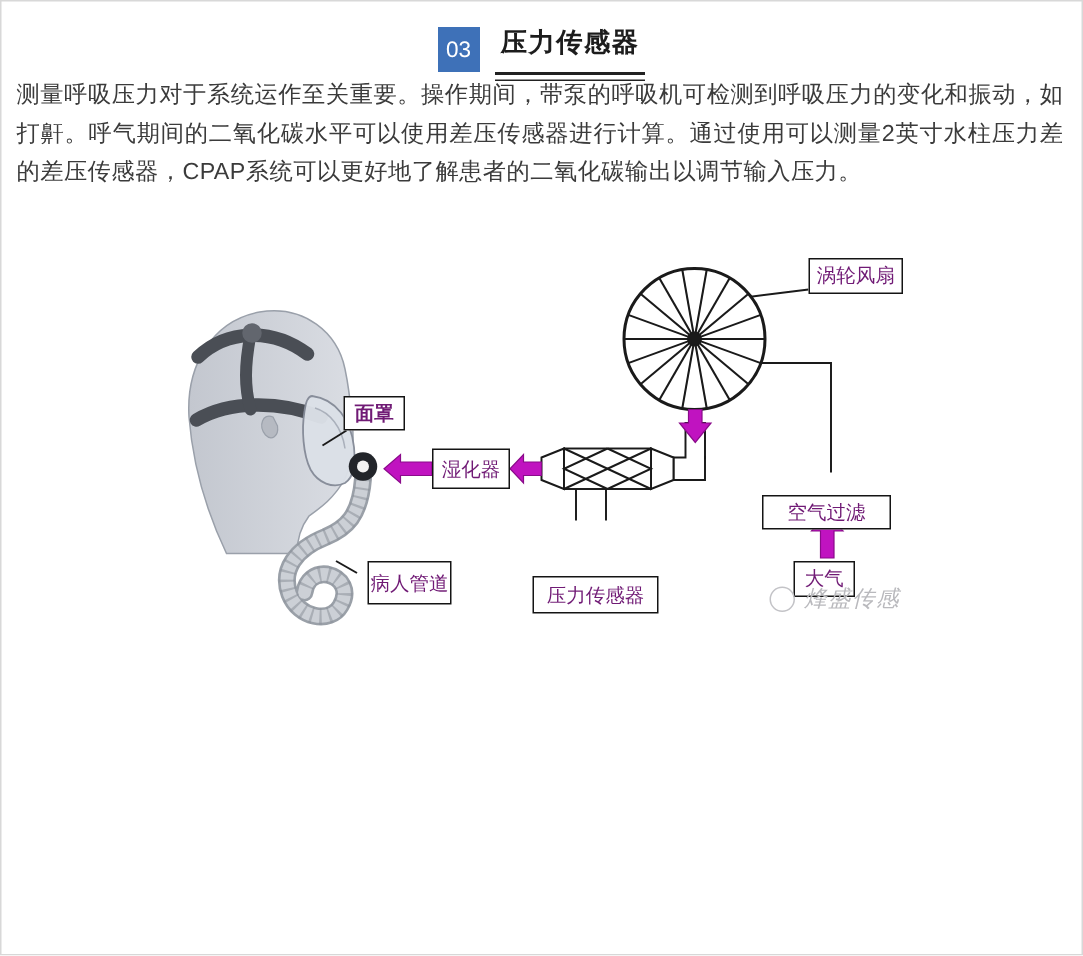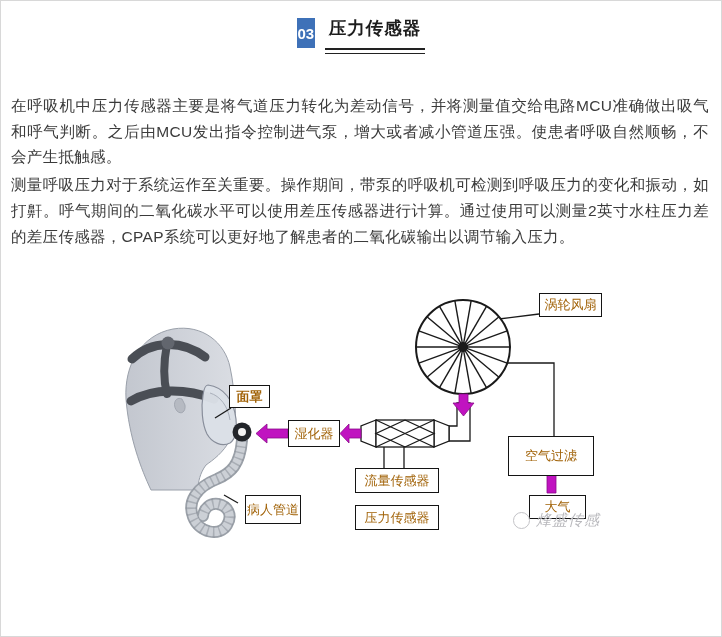--- a/index.html
+++ b/index.html
@@ -1,46 +1,45 @@
 <!DOCTYPE html>
 <html><head>
 <meta charset="utf-8">
 <style>
   html,body{margin:0;padding:0;background:#fff;}
   body{font-family:"Liberation Sans","DejaVu Sans",sans-serif;color:#3a3a3a;}
   .page{position:relative;width:722px;height:637px;box-sizing:border-box;border:1px solid #d8d8d8;background:#fff;overflow:hidden;}
 
   .header{display:flex;align-items:center;justify-content:center;margin-top:16px;height:32px;}
-  .num-badge{width:18px;height:30px;background:#3e71b8;color:#fff;font-weight:bold;font-size:15px;display:flex;align-items:center;justify-content:center;flex:0 0 auto;}
+  .num-badge{width:28px;height:30px;background:#3e71b8;color:#fff;font-weight:normal;font-size:15px;display:flex;align-items:center;justify-content:center;flex:0 0 auto;}
   .section-title{font-size:17.5px;font-weight:bold;color:#1c1c1c;margin-left:10px;padding:0 4px 8px 4px;border-bottom:2px solid #222;position:relative;letter-spacing:1px;}
   .section-title::after{content:"";position:absolute;left:0;right:0;bottom:-6px;height:1px;background:#222;}
 
   .body-text{margin:0 12px 0 10px;font-size:15.5px;line-height:1.66;letter-spacing:.3px;text-align:justify;color:#3b3b3b;}
   .p1{margin-top:44px;}
   .p2{margin-top:2px;}
 
   .diagram{position:relative;width:722px;height:300px;margin-top:28px;}
   .diagram svg{position:absolute;left:0;top:0;z-index:1;}
-  .label-box{position:absolute;box-sizing:border-box;background:#fff;border:1px solid #141414;font-size:13px;color:#a16207;display:flex;align-items:center;justify-content:center;white-space:nowrap;z-index:2;}
+  .label-box{position:absolute;box-sizing:border-box;background:#fff;border:1px solid #141414;font-size:13px;color:#701a75;display:flex;align-items:center;justify-content:center;white-space:nowrap;z-index:2;}
 
   .watermark{position:absolute;left:512px;top:234px;display:flex;align-items:center;gap:6px;color:#b9b9bd;z-index:3;}
   .wm-icon{width:17px;height:17px;border:1.5px solid #c3c3c7;border-radius:50%;box-sizing:border-box;}
   .wm-text{font-size:15px;font-style:italic;letter-spacing:1px;}
 </style>
 </head>
 <body>
 
 <div class="page">
 
   <div class="header">
     <span class="num-badge">03</span>
     <span class="section-title">压力传感器</span>
   </div>
 
-  <p class="body-text p1">在呼吸机中压力传感器主要是将气道压力转化为差动信号，并将测量值交给电路MCU准确做出吸气和呼气判断。之后由MCU发出指令控制进气泵，增大或者减小管道压强。使患者呼吸自然顺畅，不会产生抵触感。</p>
   <p class="body-text p2">测量呼吸压力对于系统运作至关重要。操作期间，带泵的呼吸机可检测到呼吸压力的变化和振动，如打鼾。呼气期间的二氧化碳水平可以使用差压传感器进行计算。通过使用可以测量2英寸水柱压力差的差压传感器，CPAP系统可以更好地了解患者的二氧化碳输出以调节输入压力。</p>
 
   <div class="diagram">
 
     <svg width="722" height="300" viewBox="0 0 722 300">
       <defs>
         <linearGradient id="headg" x1="0" y1="0" x2="1" y2="0">
           <stop offset="0" stop-color="#c3c7cf"></stop>
           <stop offset="1" stop-color="#dadde3"></stop>
         </linearGradient>
@@ -111,25 +110,24 @@
 
       <g>
         <circle cx="241" cy="155" r="9.5" fill="#22252a"></circle>
         <circle cx="241" cy="155" r="4" fill="#f2f2f2"></circle>
       </g>
     </svg>
 
     <div class="label-box" style="left:228px;top:108px;width:41px;height:23px;font-weight:bold;">面罩</div>
     <div class="label-box" style="left:244px;top:218px;width:56px;height:29px;">病人管道</div>
     <div class="label-box" style="left:287px;top:143px;width:52px;height:27px;">湿化器</div>
-    <div class="label-box" style="left:354px;top:191px;width:84px;height:25px;">流量传感器</div>
     <div class="label-box" style="left:354px;top:228px;width:84px;height:25px;">压力传感器</div>
     <div class="label-box" style="left:538px;top:16px;width:63px;height:24px;">涡轮风扇</div>
-    <div class="label-box" style="left:507px;top:159px;width:86px;height:40px;">空气过滤</div>
-    <div class="label-box" style="left:528px;top:218px;width:57px;height:24px;">大气</div>
+    <div class="label-box" style="left:507px;top:174px;width:86px;height:23px;">空气过滤</div>
+    <div class="label-box" style="left:528px;top:218px;width:41px;height:24px;">大气</div>
 
     <div class="watermark">
       <span class="wm-icon"></span>
       <span class="wm-text">烽盛传感</span>
     </div>
 
   </div>
 </div>
 
 </body></html>

